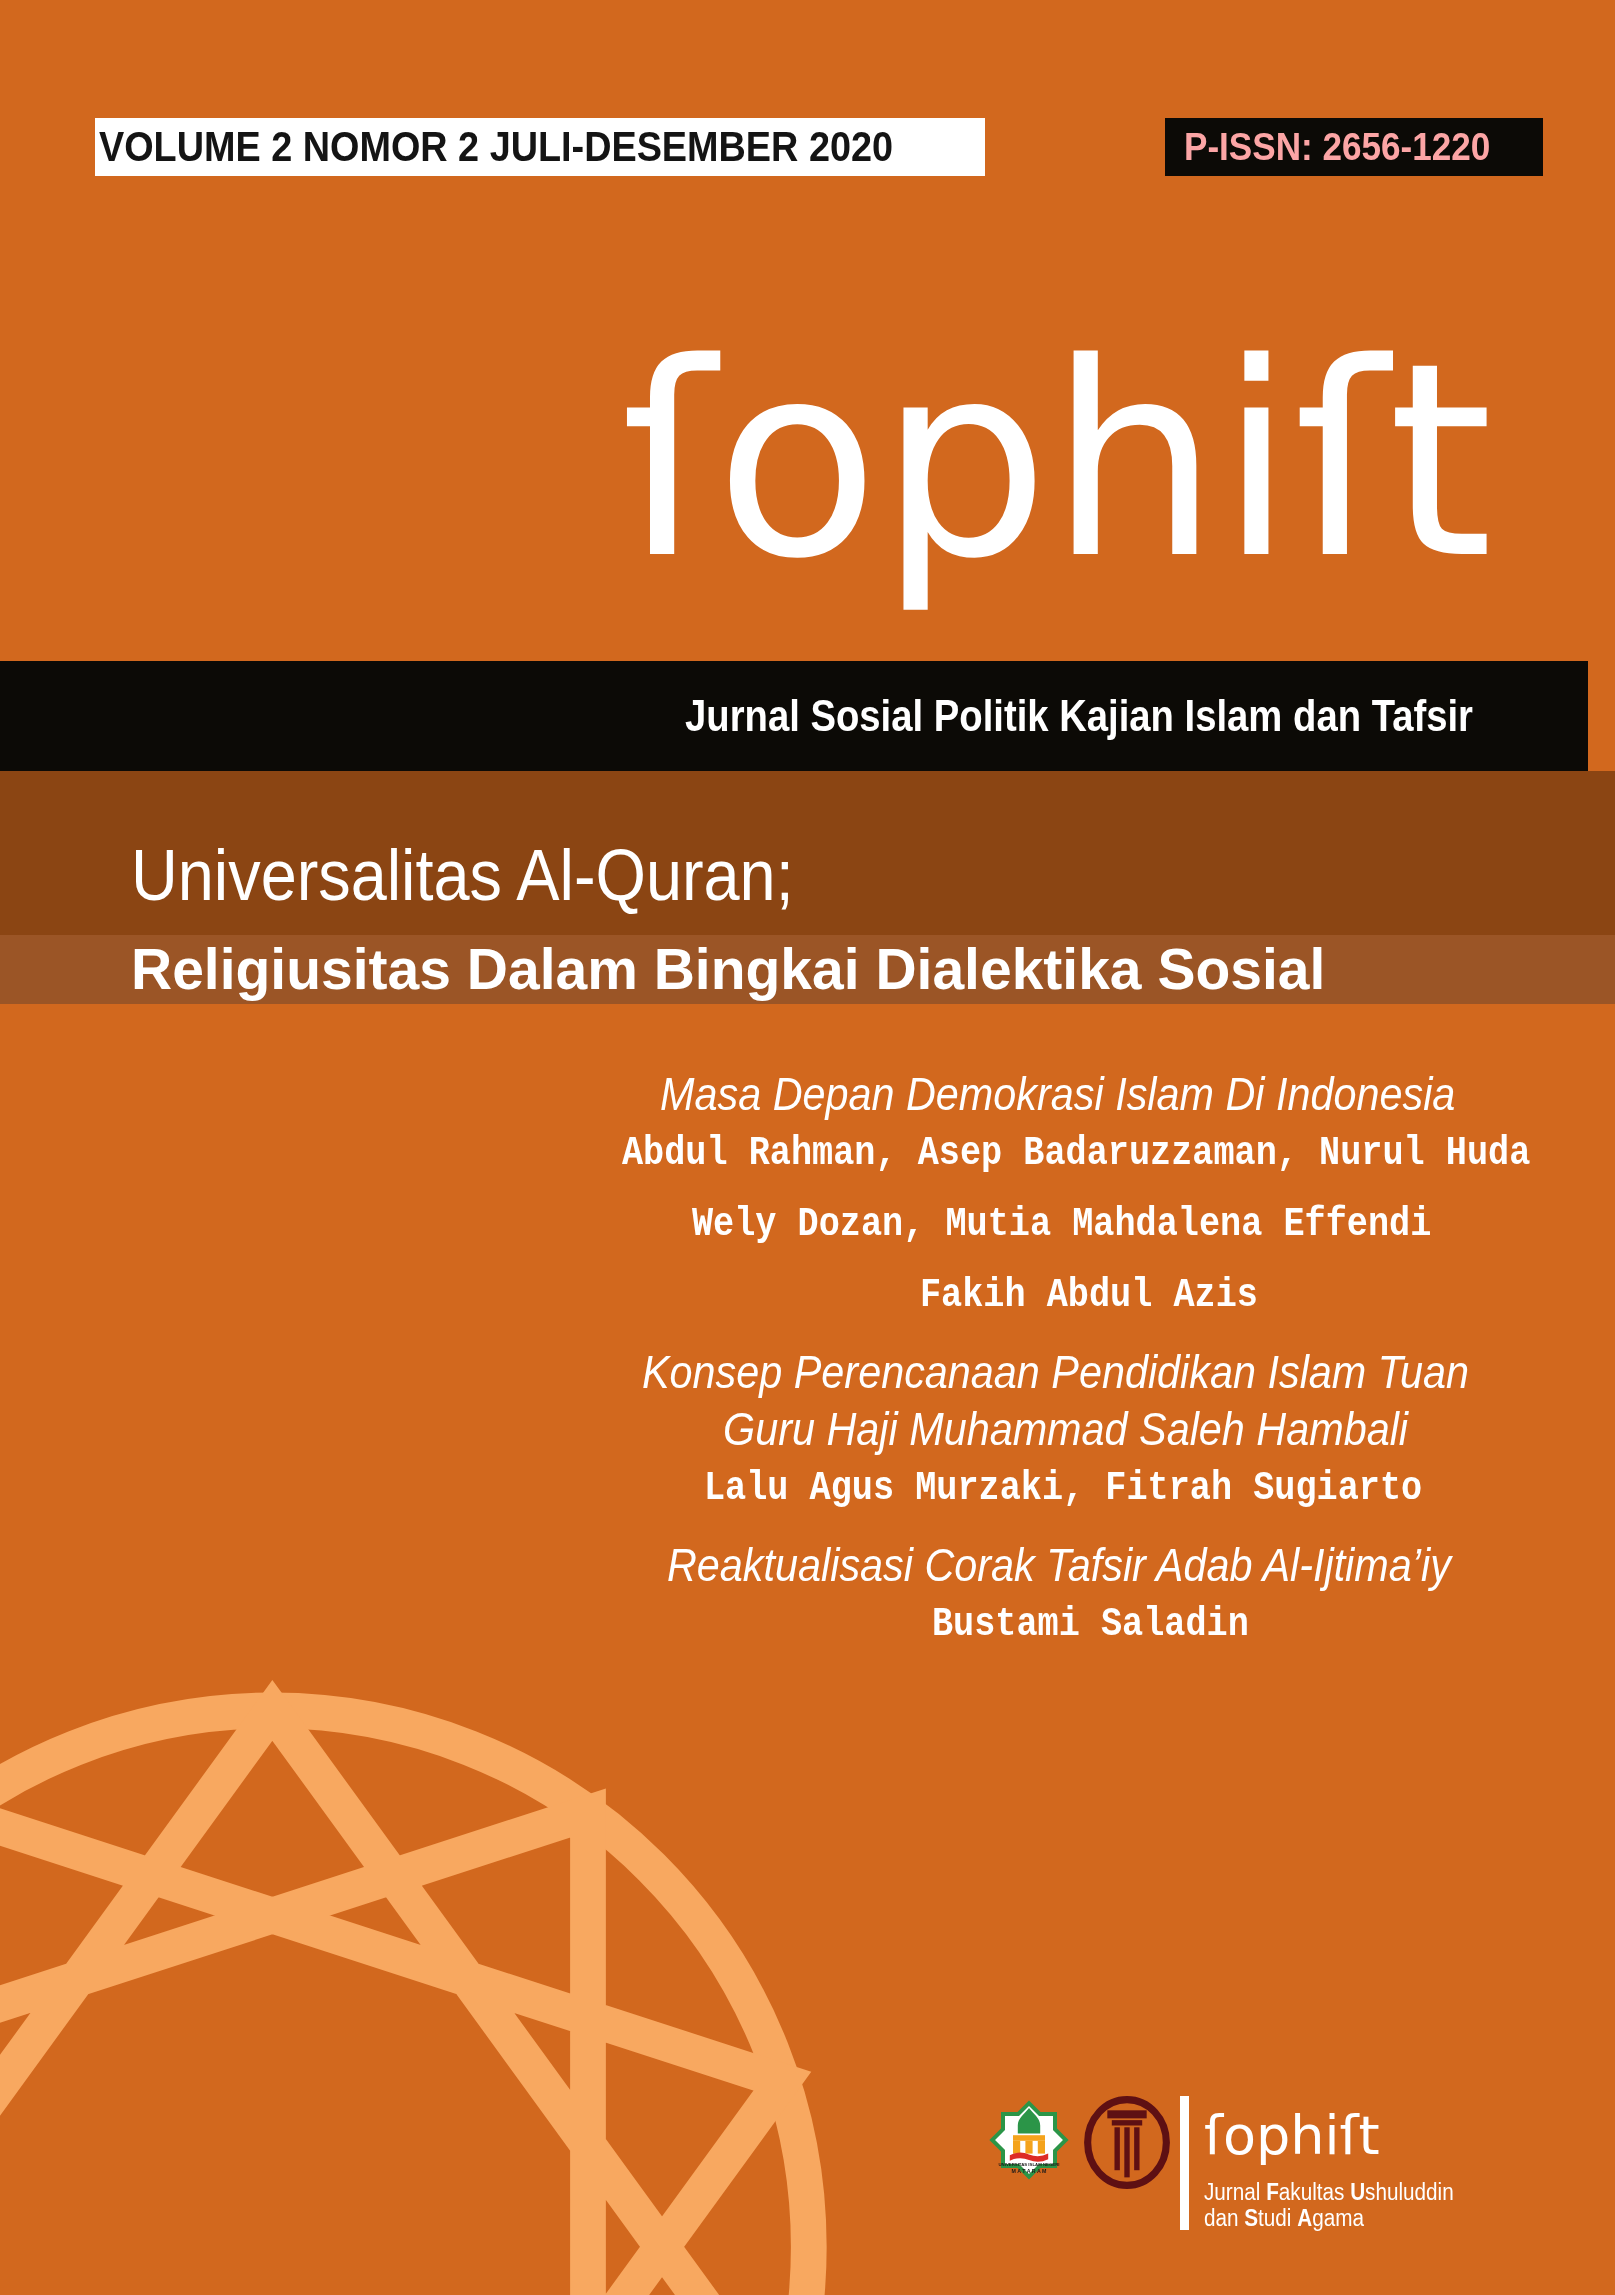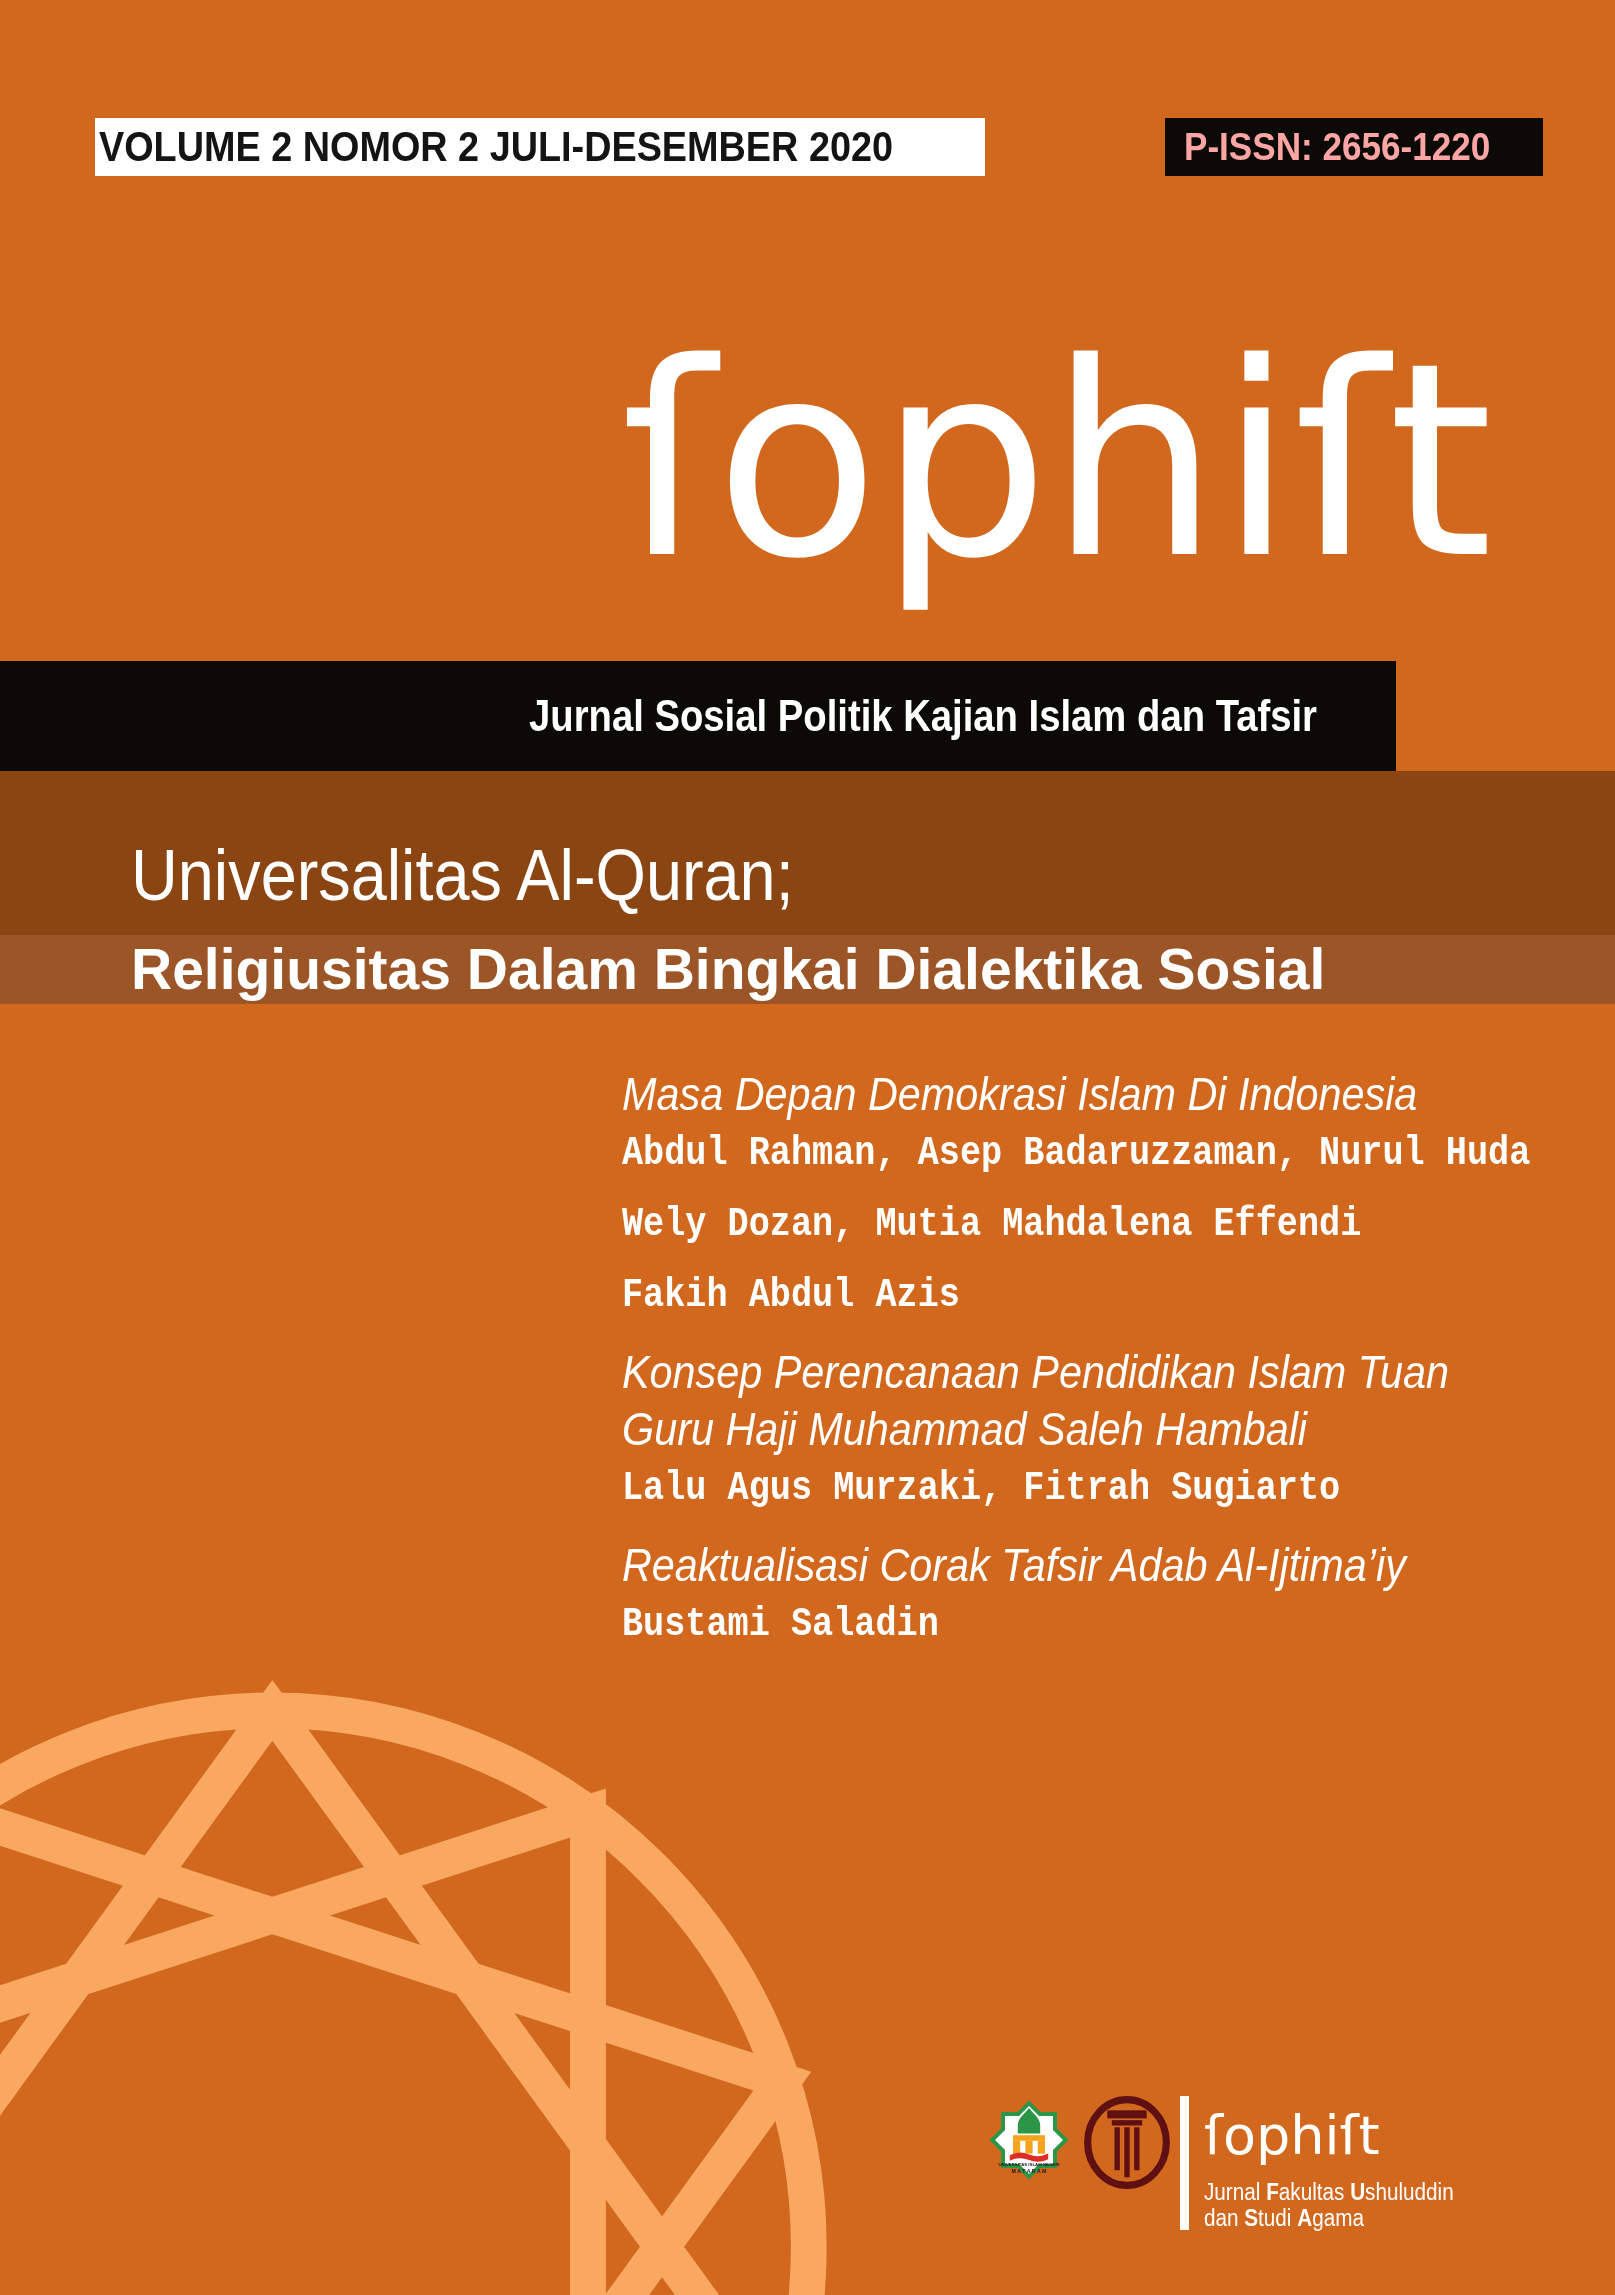--- a/index.html
+++ b/index.html
@@ -14,30 +14,30 @@
   .pattern{position:absolute;left:0;top:0;z-index:0;}
 
   .volume-box{left:95px;top:118px;height:58px;background:#ffffff;color:#141414;
       display:inline-flex;align-items:center;padding:0 4px;font-size:42px;font-weight:bold;z-index:3;}
   .issn-box{left:1165px;top:118px;height:58px;background:#0C0A06;color:#fca5a5;
       display:inline-flex;align-items:center;padding:0 18.7px;font-size:39px;font-weight:bold;z-index:3;}
 
   .wordmark{right:123px;top:327px;color:#ffffff;font-family:"DejaVu Sans",sans-serif;
       font-size:268px;line-height:1;letter-spacing:0;z-index:2;}
 
-  .black-bar{left:0;top:661px;width:1396px;height:110px;background:#0C0A06;z-index:2;
-      display:flex;align-items:center;justify-content:flex-end;padding-right:79px;box-sizing:border-box;}
+  .black-bar{left:0;top:661px;width:1588px;height:110px;background:#0C0A06;z-index:2;
+      display:flex;align-items:center;justify-content:flex-end;padding-right:115px;box-sizing:border-box;}
   .black-bar .txt{color:#ffffff;font-size:45px;font-weight:bold;}
 
   .band-dark{left:0;top:771px;width:1616px;height:164px;background:#8B4513;z-index:1;}
   .band-light{left:0;top:935px;width:1616px;height:69px;background:#9B5526;z-index:1;}
   .issue-title1{left:131px;top:838px;color:#ffffff;font-size:72px;line-height:1.05;z-index:2;}
   .issue-title2{left:131px;top:941px;color:#ffffff;font-size:57px;line-height:1.0;z-index:2;font-weight:bold;}
 
-  .articles{left:622px;top:1065px;width:980px;z-index:2;}
+  .articles{left:622px;top:1065px;width:980px;z-index:2;text-align:center;}
   .entry{margin-bottom:23px;}
   .entry .title{color:#ffffff;font-style:italic;font-size:47px;line-height:57px;}
   .entry .authors{color:#ffffff;font-size:40px;line-height:48px;margin-top:8px;font-weight:bold;font-family:Liberation Mono, monospace;}
 
   .footer-bar{left:1180px;top:2096px;width:8.6px;height:134px;background:#ffffff;z-index:2;}
   .footer-wordmark{left:1204px;top:2109px;color:#ffffff;font-family:"DejaVu Sans",sans-serif;
       font-size:54px;line-height:1;z-index:2;}
   .footer-tagline{left:1204px;top:2179px;color:#ffffff;font-size:23px;line-height:26.4px;z-index:2;}
   .footer-tagline .b{font-weight:bold;}
   .uin-logo{left:981px;top:2092px;z-index:2;}

